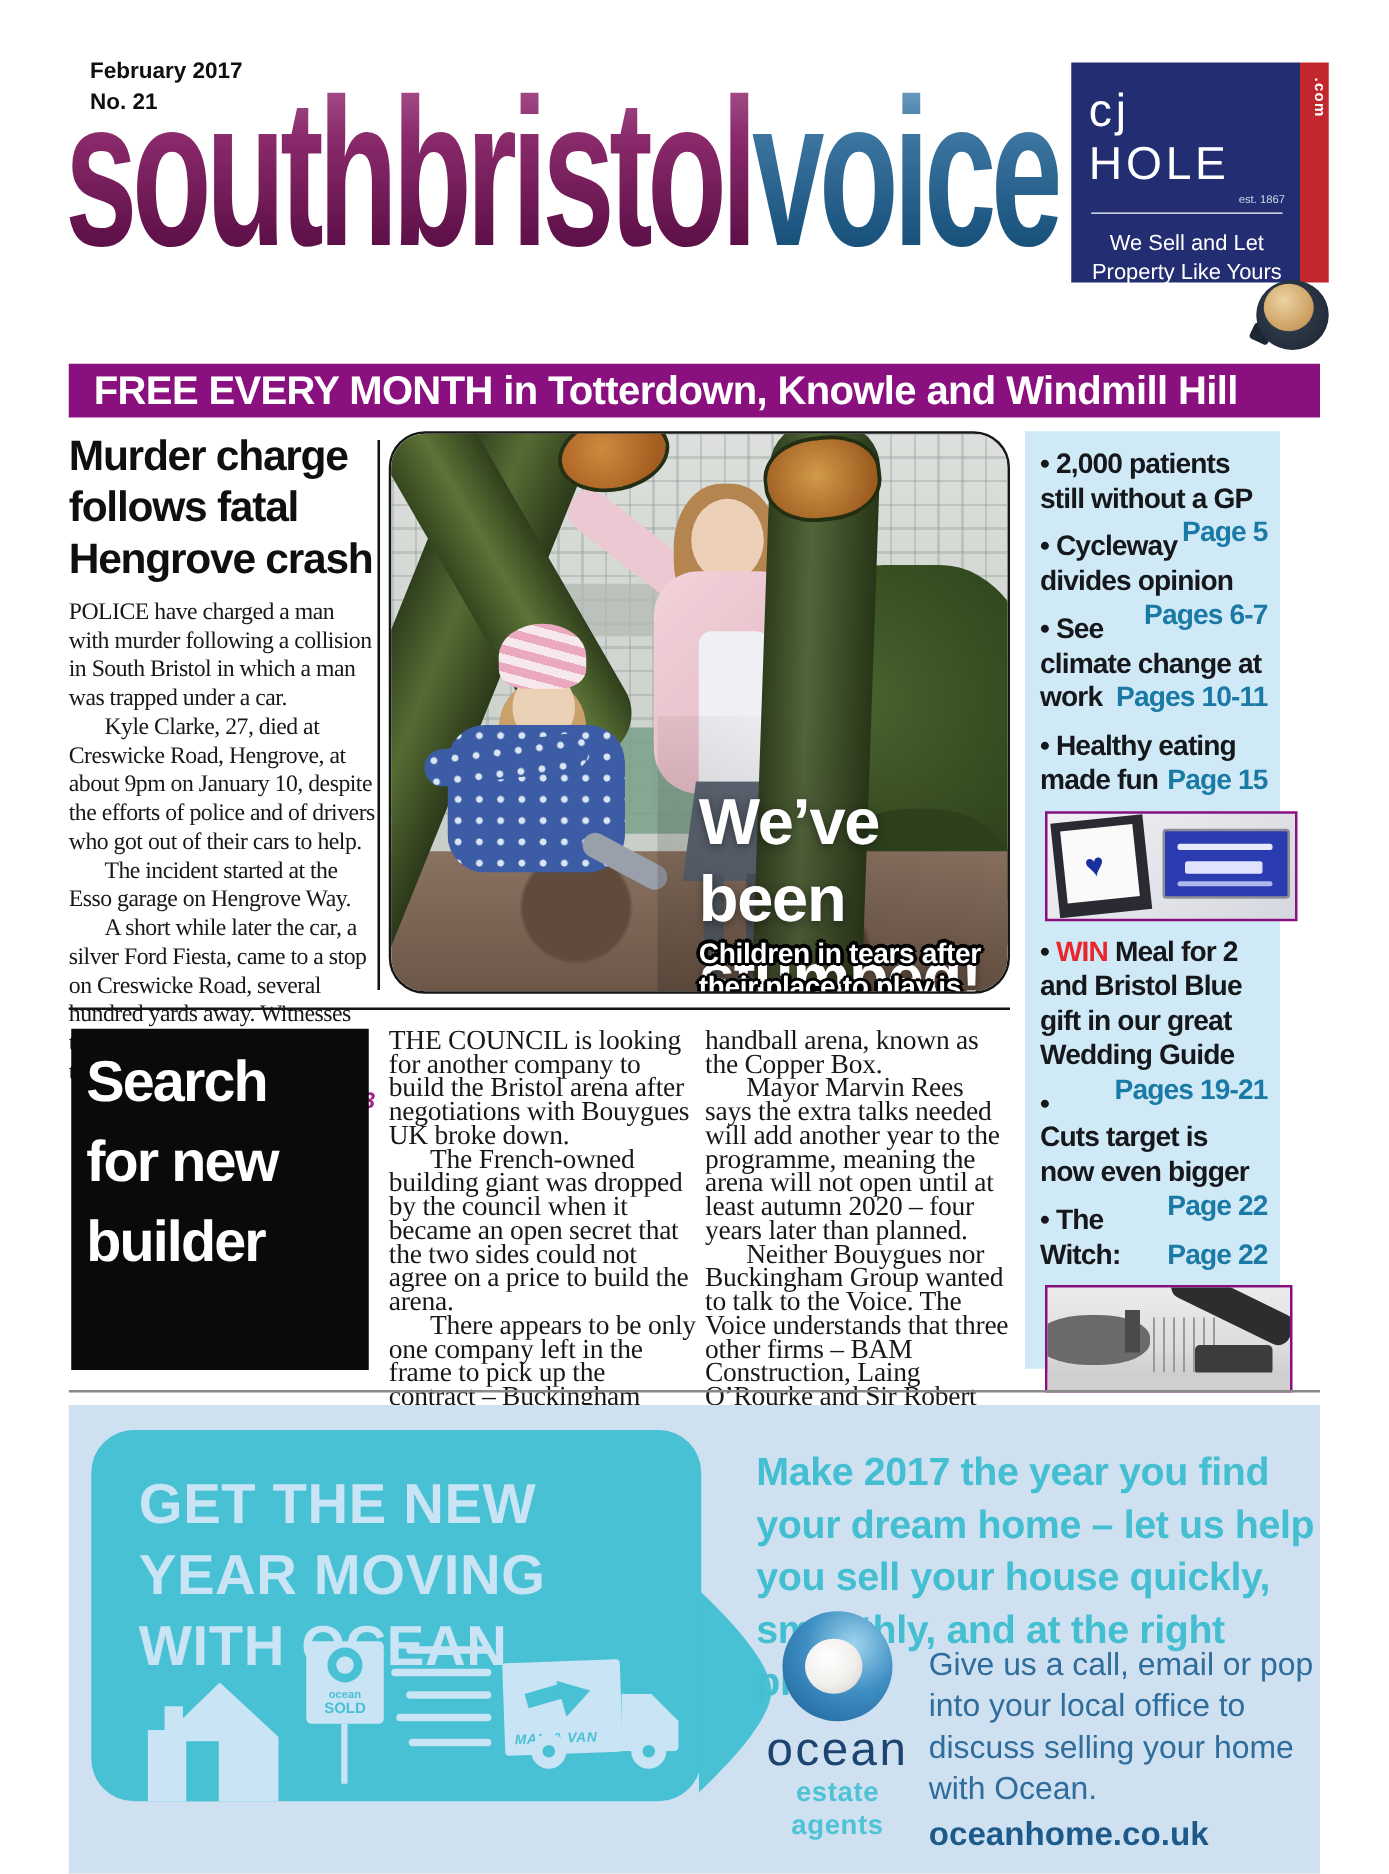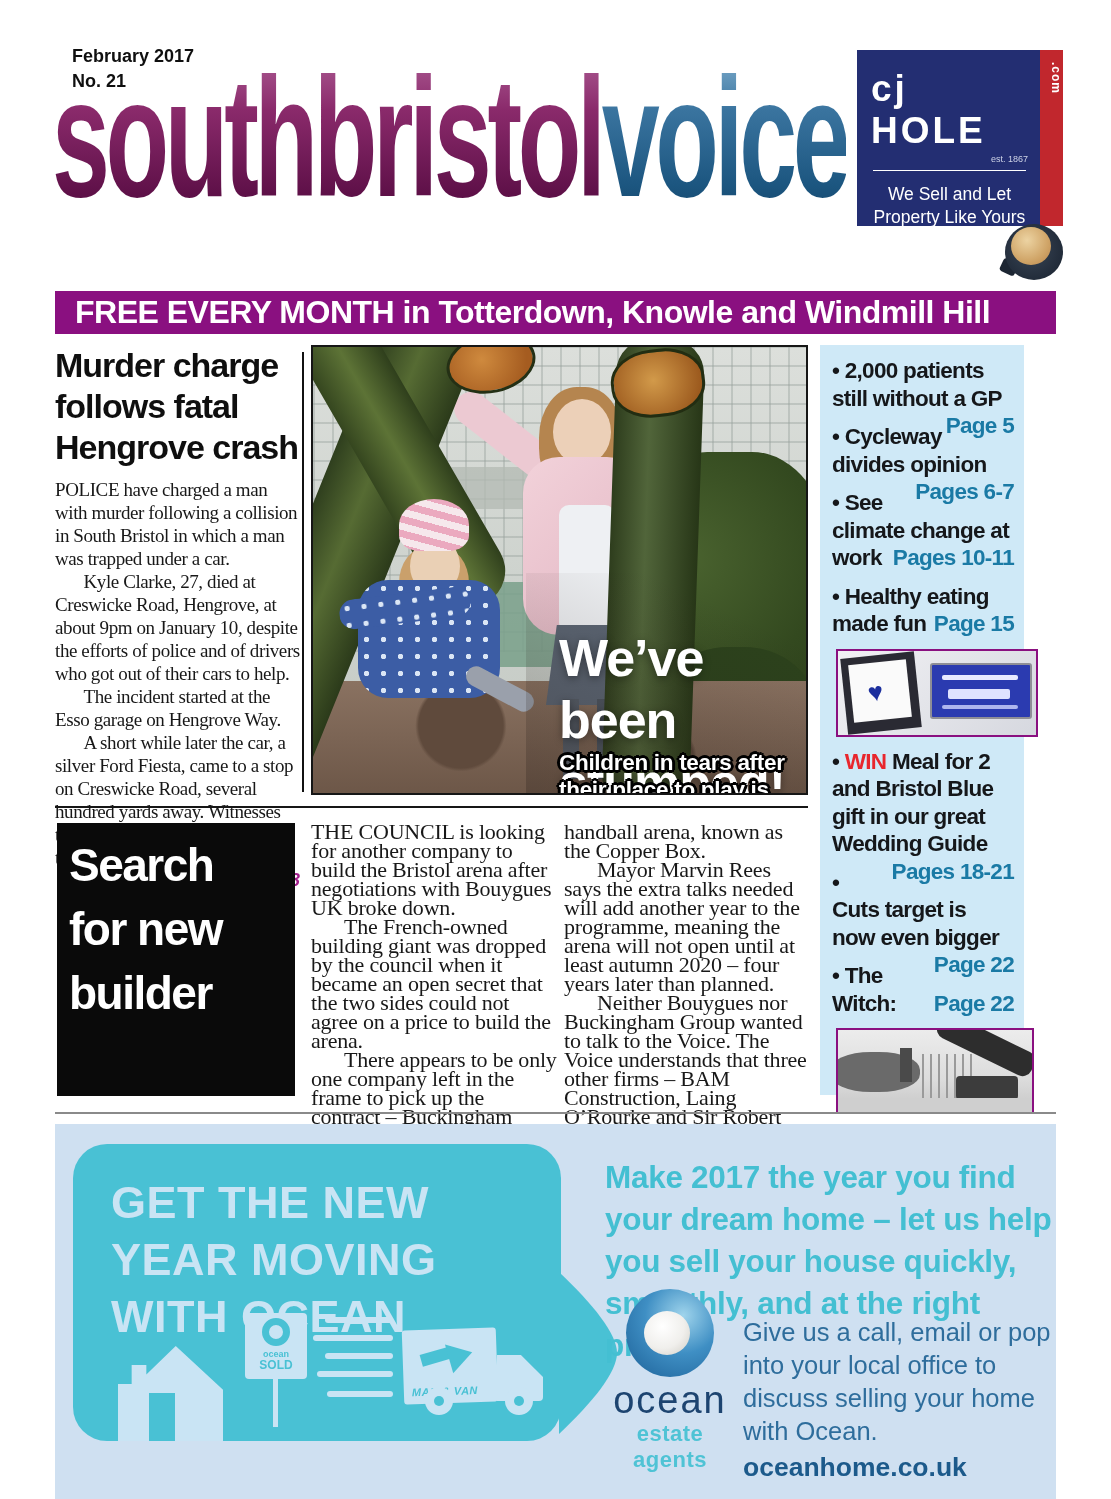--- a/index.html
+++ b/index.html
@@ -12,21 +12,21 @@
   .masthead{left:52px;top:38px;width:800px;height:200px;z-index:1;}
   .masthead-inner{transform:scaleX(0.62);transform-origin:left top;white-space:nowrap;
         font-weight:bold;font-size:168px;line-height:200px;letter-spacing:-7px;}
   .mh-purple{background:linear-gradient(180deg,#b2649a 0%,#8a2a6b 35%,#5e1048 80%,#4b0b39 100%);
         -webkit-background-clip:text;background-clip:text;color:transparent;-webkit-text-fill-color:transparent;}
   .mh-blue{background:linear-gradient(180deg,#8db9d6 0%,#3a749f 35%,#1c5680 75%,#123f63 100%);
         -webkit-background-clip:text;background-clip:text;color:transparent;-webkit-text-fill-color:transparent;}
 
   .cjhole{left:857px;top:50px;width:206px;height:176px;display:flex;z-index:6;}
   .cjhole-main{width:183px;height:176px;background:#232e72;color:#fff;box-sizing:border-box;padding:18px 12px 10px 14px;}
-  .cjhole-name{font-size:37px;letter-spacing:3px;font-weight:700;}
+  .cjhole-name{font-size:37px;letter-spacing:3px;font-weight:400;}
   .cjhole-est{font-size:9px;text-align:right;color:#cdd2e6;margin-top:2px;}
   .cjhole-line{height:1px;background:#ffffff;margin:6px 2px 12px 2px;}
   .cjhole-tag{font-size:17.5px;line-height:23px;text-align:center;font-weight:400;}
   .cjhole-strip{width:23px;height:176px;background:#c1272d;color:#fff;writing-mode:vertical-rl;
         font-size:12px;font-weight:bold;padding-top:12px;box-sizing:border-box;text-align:left;letter-spacing:1px;}
 
   
   .info-row{left:55px;top:240px;width:1001px;height:48px;display:flex;align-items:center;}
   .info-url{color:#6b6c6f;font-weight:bold;font-size:31px;letter-spacing:-0.5px;}
   .info-free{color:#e8262d;font-weight:bold;font-size:31px;margin-left:46px;}
@@ -225,21 +225,21 @@
       <p>POLICE have charged a man with murder following a collision in South Bristol in which a man was trapped under a car.</p>
       <p>Kyle Clarke, 27, died at Creswicke Road, Hengrove, at about 9pm on January 10, despite the efforts of police and of drivers who got out of their cars to help.</p>
       <p>The incident started at the Esso garage on Hengrove Way.</p>
       <p>A short while later the car, a silver Ford Fiesta, came to a stop on Creswicke Road, several hundred yards away. Witnesses told the Bristol Post they helped to lift the car off a man who was</p>
     </div>
     <div class="continued">Continued on page 3</div>
   </article>
 
   <div class="abs vrule"></div>
 
-  <figure class="abs photo" style="margin:0;">
+  <figure class="abs photo" style="margin:0;border-radius:29px;">
     <div class="ph sky"></div>
     <div class="ph fence"></div>
     <div class="ph building"></div>
     <div class="ph court"></div>
     <div class="ph fig-sm1"></div>
     <div class="ph fig-sm2"></div>
     <div class="ph hedge"></div>
     <div class="ph hedge2"></div>
     <div class="ph ground"></div>
     <div class="ph armL"></div>
@@ -301,21 +301,21 @@
           <i></i>
           <b></b>
           <u></u>
         </div>
     </div>
 
     <div class="sb-item">
       <span>•</span>
       <span class="sb-red">WIN</span>
       <span>Meal for 2 and Bristol Blue gift in our great Wedding Guide</span>
-      <span class="sb-ref">Pages 18-21</span>
+      <span class="sb-ref">Pages 19-21</span>
     </div>
     <div class="sb-item">
       <span>•</span>
       <span>Cuts target is now even bigger</span>
       <span class="sb-ref">Page 22</span>
     </div>
     <div class="sb-item">
       <span>•</span>
       <span>The Witch:</span>
       <span class="sb-ref">Page 22</span>

